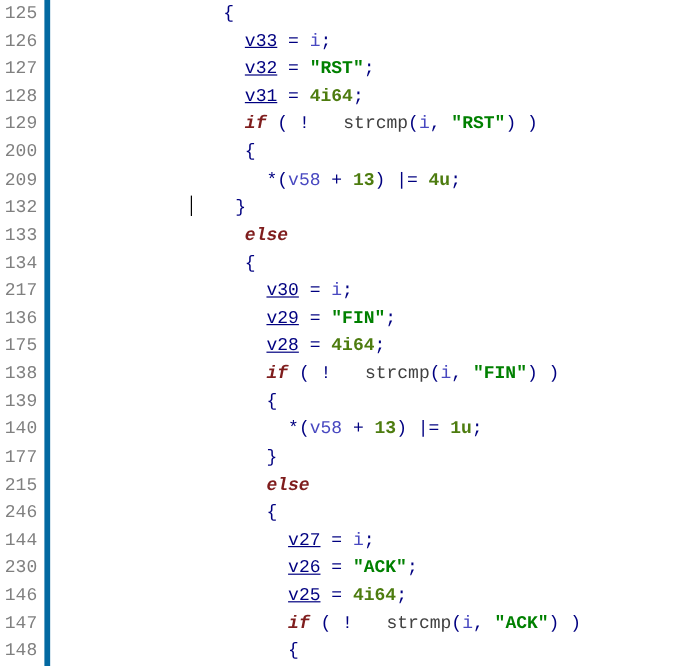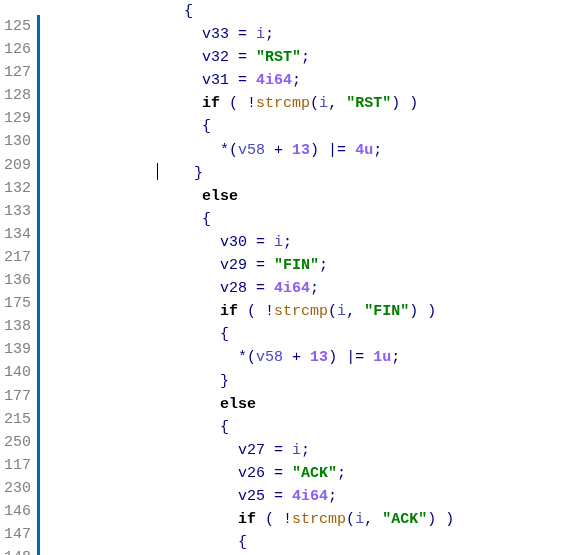--- a/index.html
+++ b/index.html
@@ -1,54 +1,54 @@
 <!DOCTYPE html>
 <html><head>
 <meta charset="utf-8">
 <style>
   html,body{margin:0;padding:0;background:#fff;font-family:Consolas,"Courier New",monospace;font-size:15px;line-height:23.1px;color:#000080;}
   .editor{display:flex;width:566px;height:555px;overflow:hidden;}
-  .gutter{background:#fff;border-right:3px solid #0369a1;text-align:right;color:#808080;user-select:none;margin-top:15px;}
+  .gutter{background:#fff;border-right:5px solid #0369a1;text-align:right;color:#808080;user-select:none;}
   .gutter div{padding:0 6px 0 4px;}
   .code{position:relative;flex:1;white-space:pre;background:#fff;}
   .line{padding-left:0;}
-  .kw{color:#000000;font-weight:bold;}
+  .kw{color:#7f1d1d;font-weight:bold;font-style:italic;}
   .br{color:#000080;}
-  .id{color:#000080;}
+  .id{color:#000080;text-decoration:underline;}
   .var{color:#4848c0;}
-  .num{color:#8b5cf6;font-weight:bold;}
+  .num{color:#4d7c0f;font-weight:bold;}
   .str{color:#008000;font-weight:bold;}
-  .fn{color:#a16207;}
+  .fn{color:#404040;margin-left:28px;}
   .op{color:#000080;}
   .caret{display:inline-block;width:1px;height:17px;background:#000;vertical-align:middle;margin-bottom:2px;}
 </style>
 </head>
 <body>
 
 <div class="editor">
   <div class="gutter" id="gutter">
       <div>125</div>
       <div>126</div>
       <div>127</div>
       <div>128</div>
       <div>129</div>
-      <div>130</div>
+      <div>200</div>
       <div>209</div>
       <div>132</div>
       <div>133</div>
       <div>134</div>
       <div>217</div>
       <div>136</div>
       <div>175</div>
       <div>138</div>
       <div>139</div>
       <div>140</div>
       <div>177</div>
       <div>215</div>
-      <div>250</div>
-      <div>117</div>
+      <div>246</div>
+      <div>144</div>
       <div>230</div>
       <div>146</div>
       <div>147</div>
       <div>148</div>
     </div>
   <div class="code" id="code"><div class="line">                <span class="br">{</span></div><div class="line">                  <span class="id">v33</span><span class="op"> = </span><span class="var">i</span><span class="op">;</span></div><div class="line">                  <span class="id">v32</span><span class="op"> = </span><span class="str">"RST"</span><span class="op">;</span></div><div class="line">                  <span class="id">v31</span><span class="op"> = </span><span class="num">4i64</span><span class="op">;</span></div><div class="line">                  <span class="kw">if</span><span class="op"> ( !</span><span class="fn">strcmp</span><span class="op">(</span><span class="var">i</span><span class="op">, </span><span class="str">"RST"</span><span class="op">) )</span></div><div class="line">                  <span class="br">{</span></div><div class="line">                    <span class="op">*(</span><span class="var">v58</span><span class="op"> + </span><span class="num">13</span><span class="op">) |= </span><span class="num">4u</span><span class="op">;</span></div><div class="line">             <span class="caret"></span>    <span class="br">}</span></div><div class="line">                  <span class="kw">else</span></div><div class="line">                  <span class="br">{</span></div><div class="line">                    <span class="id">v30</span><span class="op"> = </span><span class="var">i</span><span class="op">;</span></div><div class="line">                    <span class="id">v29</span><span class="op"> = </span><span class="str">"FIN"</span><span class="op">;</span></div><div class="line">                    <span class="id">v28</span><span class="op"> = </span><span class="num">4i64</span><span class="op">;</span></div><div class="line">                    <span class="kw">if</span><span class="op"> ( !</span><span class="fn">strcmp</span><span class="op">(</span><span class="var">i</span><span class="op">, </span><span class="str">"FIN"</span><span class="op">) )</span></div><div class="line">                    <span class="br">{</span></div><div class="line">                      <span class="op">*(</span><span class="var">v58</span><span class="op"> + </span><span class="num">13</span><span class="op">) |= </span><span class="num">1u</span><span class="op">;</span></div><div class="line">                    <span class="br">}</span></div><div class="line">                    <span class="kw">else</span></div><div class="line">                    <span class="br">{</span></div><div class="line">                      <span class="id">v27</span><span class="op"> = </span><span class="var">i</span><span class="op">;</span></div><div class="line">                      <span class="id">v26</span><span class="op"> = </span><span class="str">"ACK"</span><span class="op">;</span></div><div class="line">                      <span class="id">v25</span><span class="op"> = </span><span class="num">4i64</span><span class="op">;</span></div><div class="line">                      <span class="kw">if</span><span class="op"> ( !</span><span class="fn">strcmp</span><span class="op">(</span><span class="var">i</span><span class="op">, </span><span class="str">"ACK"</span><span class="op">) )</span></div><div class="line">                      <span class="br">{</span></div></div>
 </div>
 
 </body></html>

